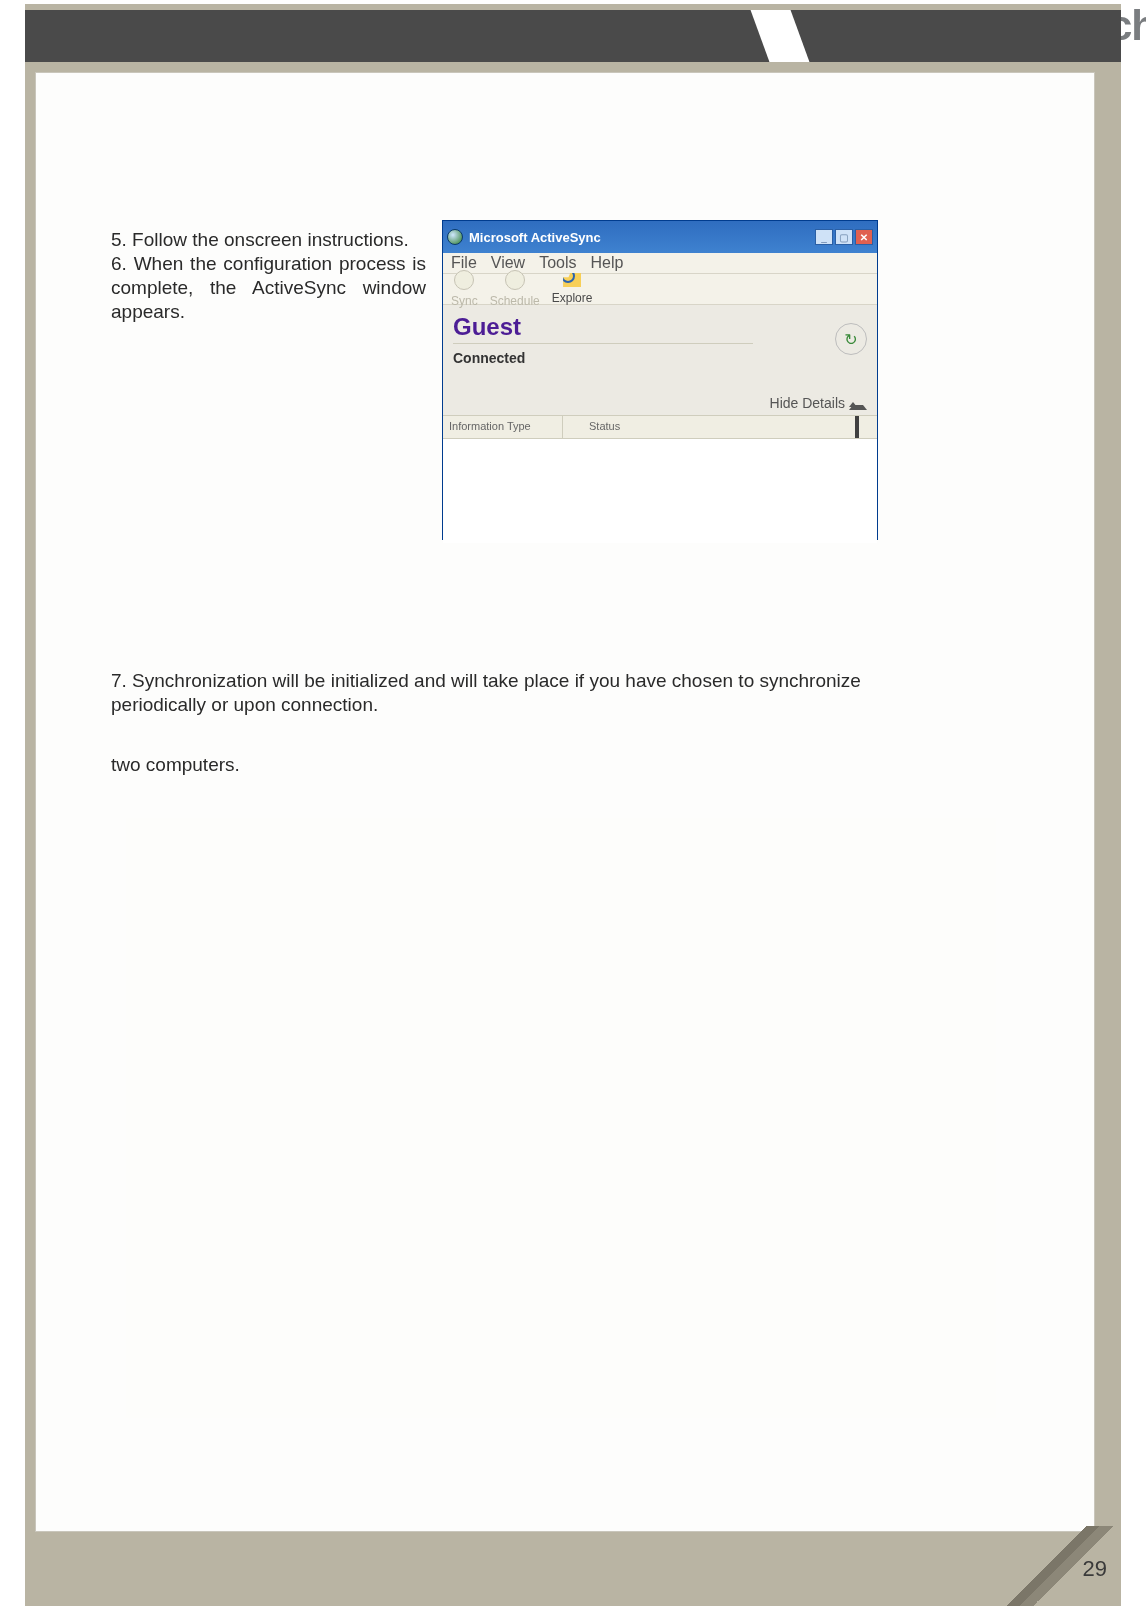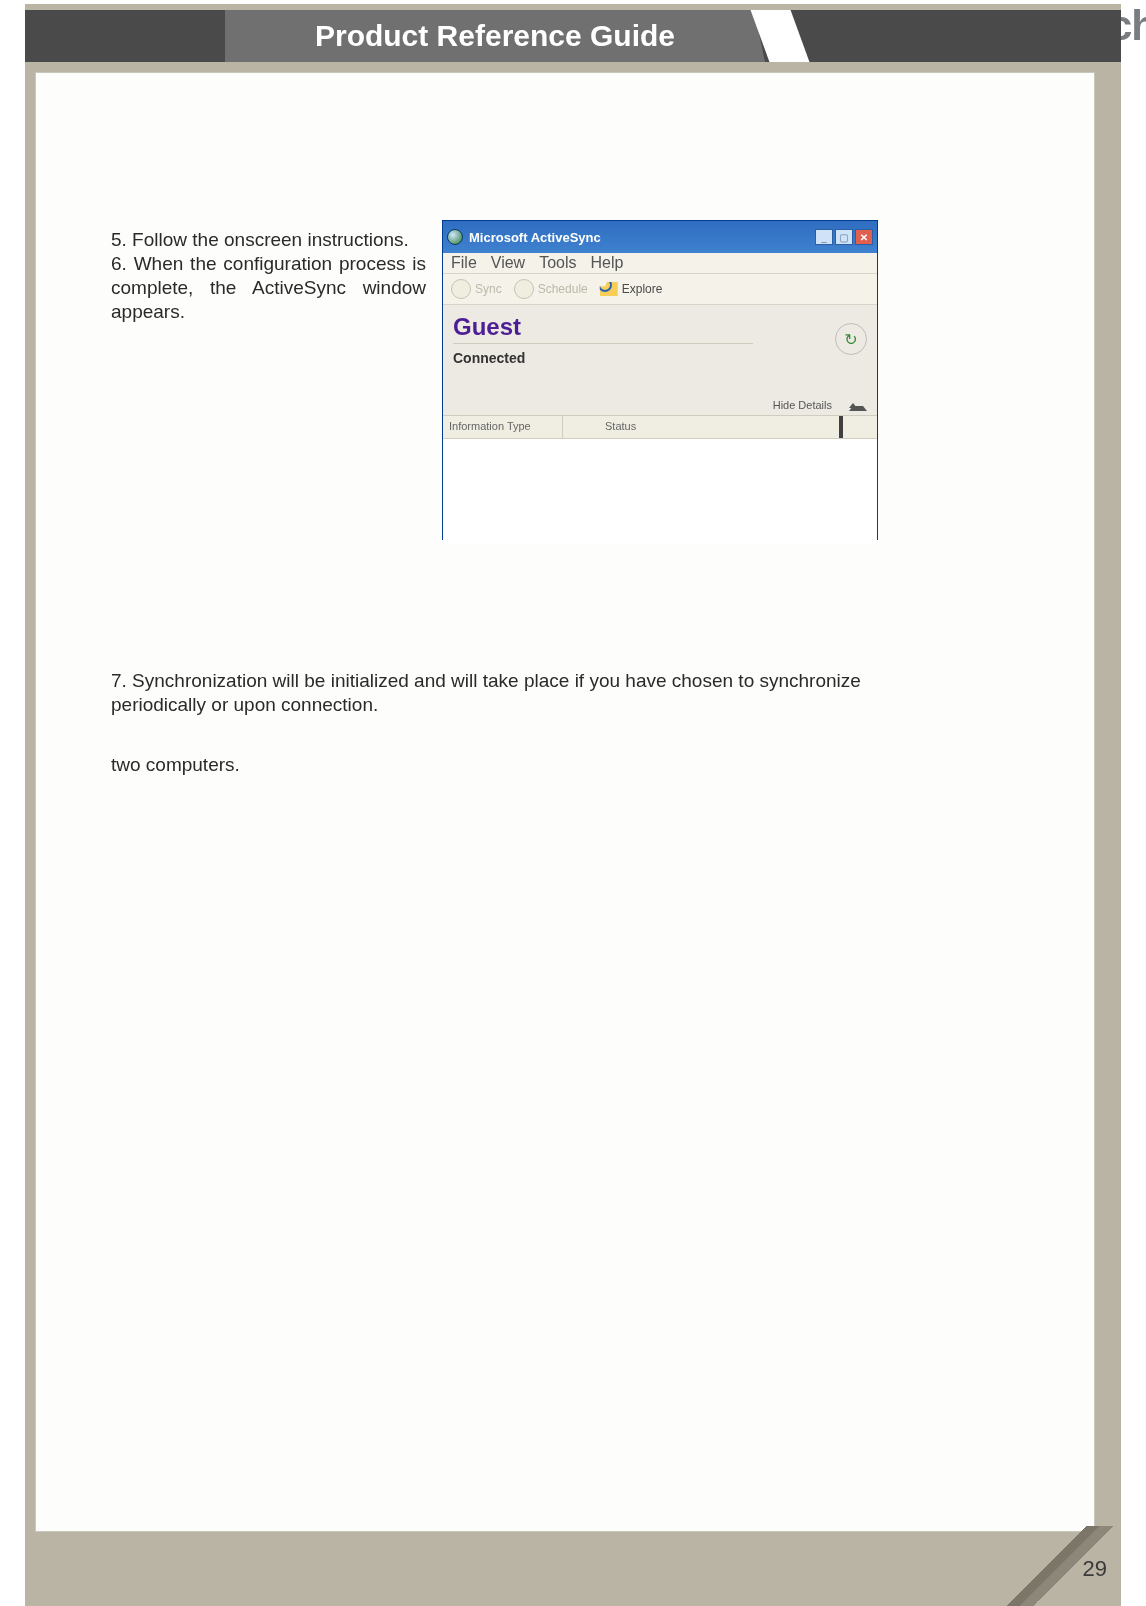--- a/index.html
+++ b/index.html
@@ -180,21 +180,21 @@
     font-size: 16px; color: #555;
   }
   .as-toolbar {
     height: 30px;
     background: #f4f2e9;
     border-bottom: 1px solid #d8d5c8;
     display: flex; align-items: center;
     gap: 12px; padding: 0 8px;
     font-size: 12px; color: #bcb9aa;
   }
-  .as-tool { display: flex; align-items: center; gap: 4px; }
+  .as-tool { display: flex; align-items: center; gap: 4px; flex-direction: column; }
   .as-tool-icon { width: 18px; height: 18px; border-radius: 50%; border: 1px solid #c6c3b4; background: #efeedf; display: inline-block; }
   .as-tool.active { color: #4a4a4a; }
   .as-tool-explore-icon {
     width: 18px; height: 14px;
     background: #f7cf58;
     display: inline-block;
     clip-path: polygon(0 30%, 30% 30%, 40% 0, 100% 0, 100% 100%, 0 100%);
     position: relative;
   }
   .as-tool-explore-icon::after {
@@ -226,22 +226,22 @@
     right: 10px; top: 18px;
     width: 30px; height: 30px;
     border: 1px solid #bdbdbd;
     border-radius: 50%;
     display: flex; align-items: center; justify-content: center;
     color: #3a8a3a;
   }
   .as-hide {
     position: absolute;
     right: 10px; bottom: 4px;
-    font-size: 11px; color: #555;
-    display: flex; align-items: center; gap: 17px;
+    font-size: 14px; color: #555;
+    display: flex; align-items: center; gap: 4px;
   }
   .as-hide-icon {
     width: 10px; height: 8px;
     display: inline-block;
     border-left: 4px solid transparent;
     border-right: 4px solid transparent;
     border-bottom: 5px solid #555;
     position: relative;
     vertical-align: middle;
   }
@@ -252,21 +252,21 @@
     border-left: 4px solid transparent;
     border-right: 4px solid transparent;
     border-bottom: 5px solid #555;
   }
   .as-cols {
     height: 22px;
     background: #f0eee3;
     border-top: 1px solid #cfcdbd;
     border-bottom: 1px solid #cfcdbd;
     display: flex;
-    font-size: 11px; color: #666; gap: 16px;
+    font-size: 11px; color: #666;
   }
   .as-col1 { width: 120px; border-right: 1px solid #cfcdbd; padding: 4px 6px; box-sizing: border-box; }
   .as-col2 { flex: 1; border-right: 4px solid #404040; padding: 4px 6px; box-sizing: border-box; margin-left: 20px; }
   .as-col3 { width: 18px; }
   .as-list {
     flex: 1;
     background: #fff;
     height: 104px;
   }
 
@@ -301,21 +301,20 @@
 
 <div class="brand">
   <span class="brand-logo"></span>
   <span>unitech</span>
 </div>
 
 <div class="page">
 
   <div class="header-band">
     <div class="header-dark">
-      <div class="header-title">Product Reference Guide</div>
       <div class="header-slash"></div>
     </div>
   </div>
 
   <div class="content">
 
     <div class="step-text">
       <span>5. Follow the onscreen instructions.</span><br>
       <span>6. When the configuration process is complete, the ActiveSync window appears.</span>
     </div>

